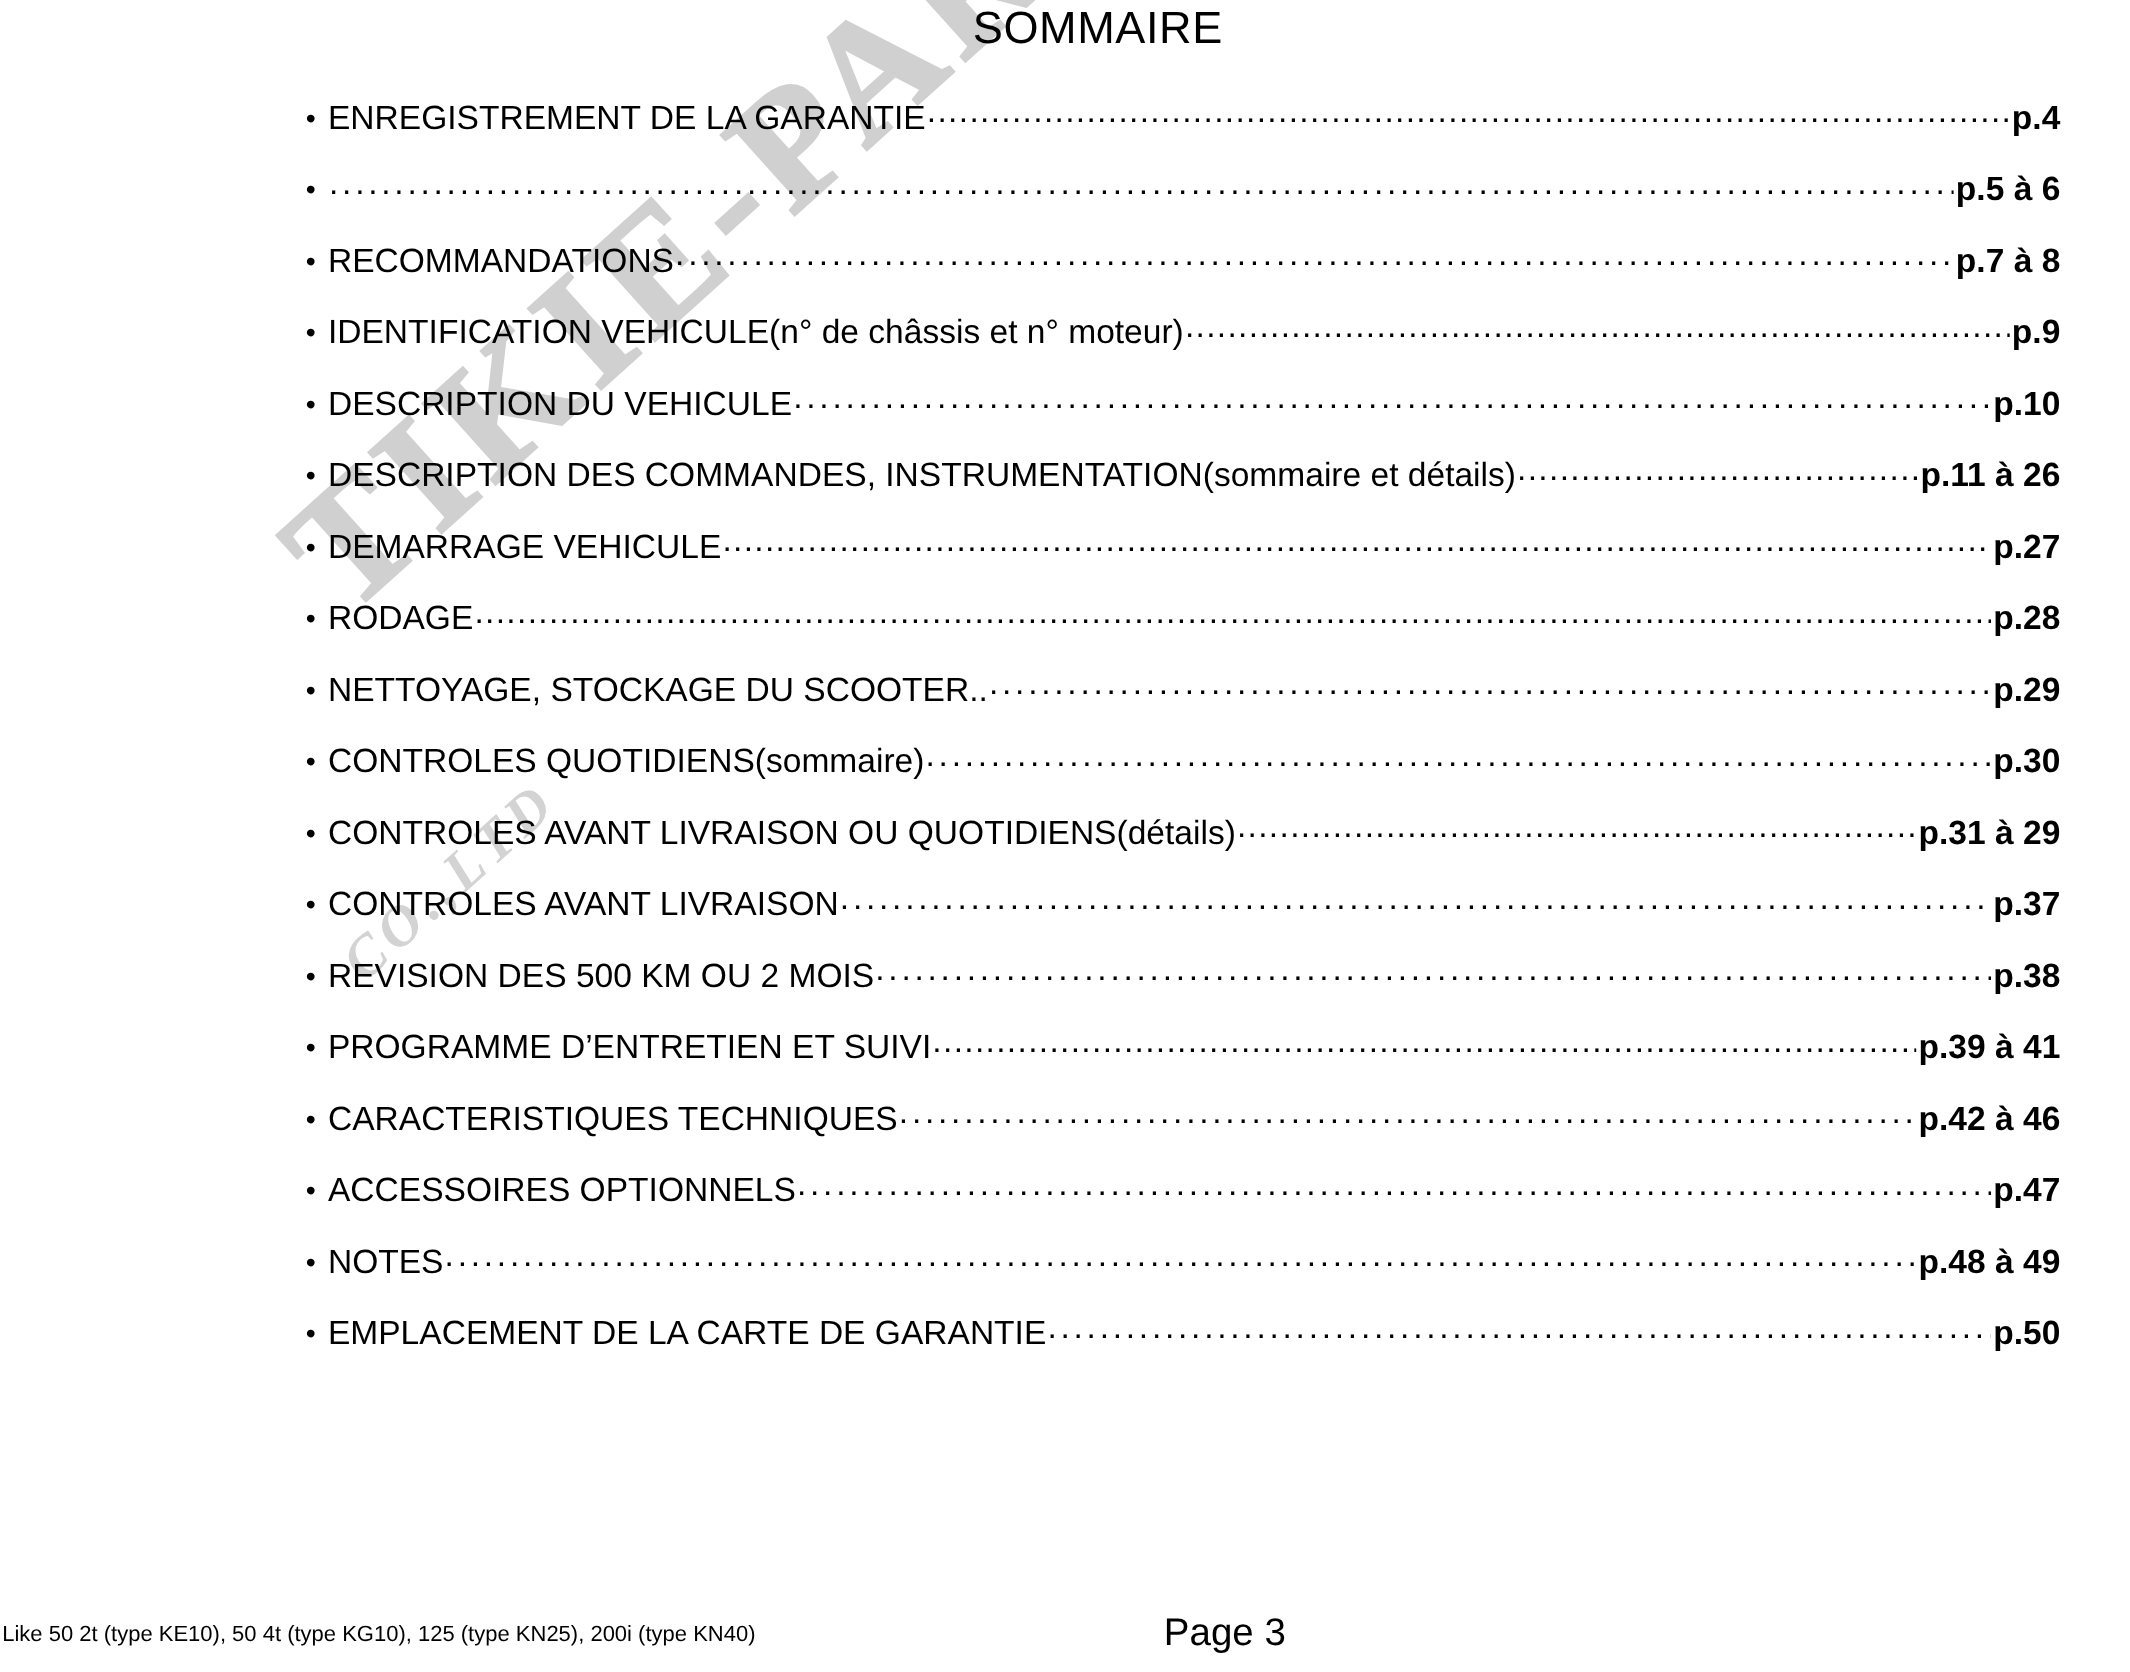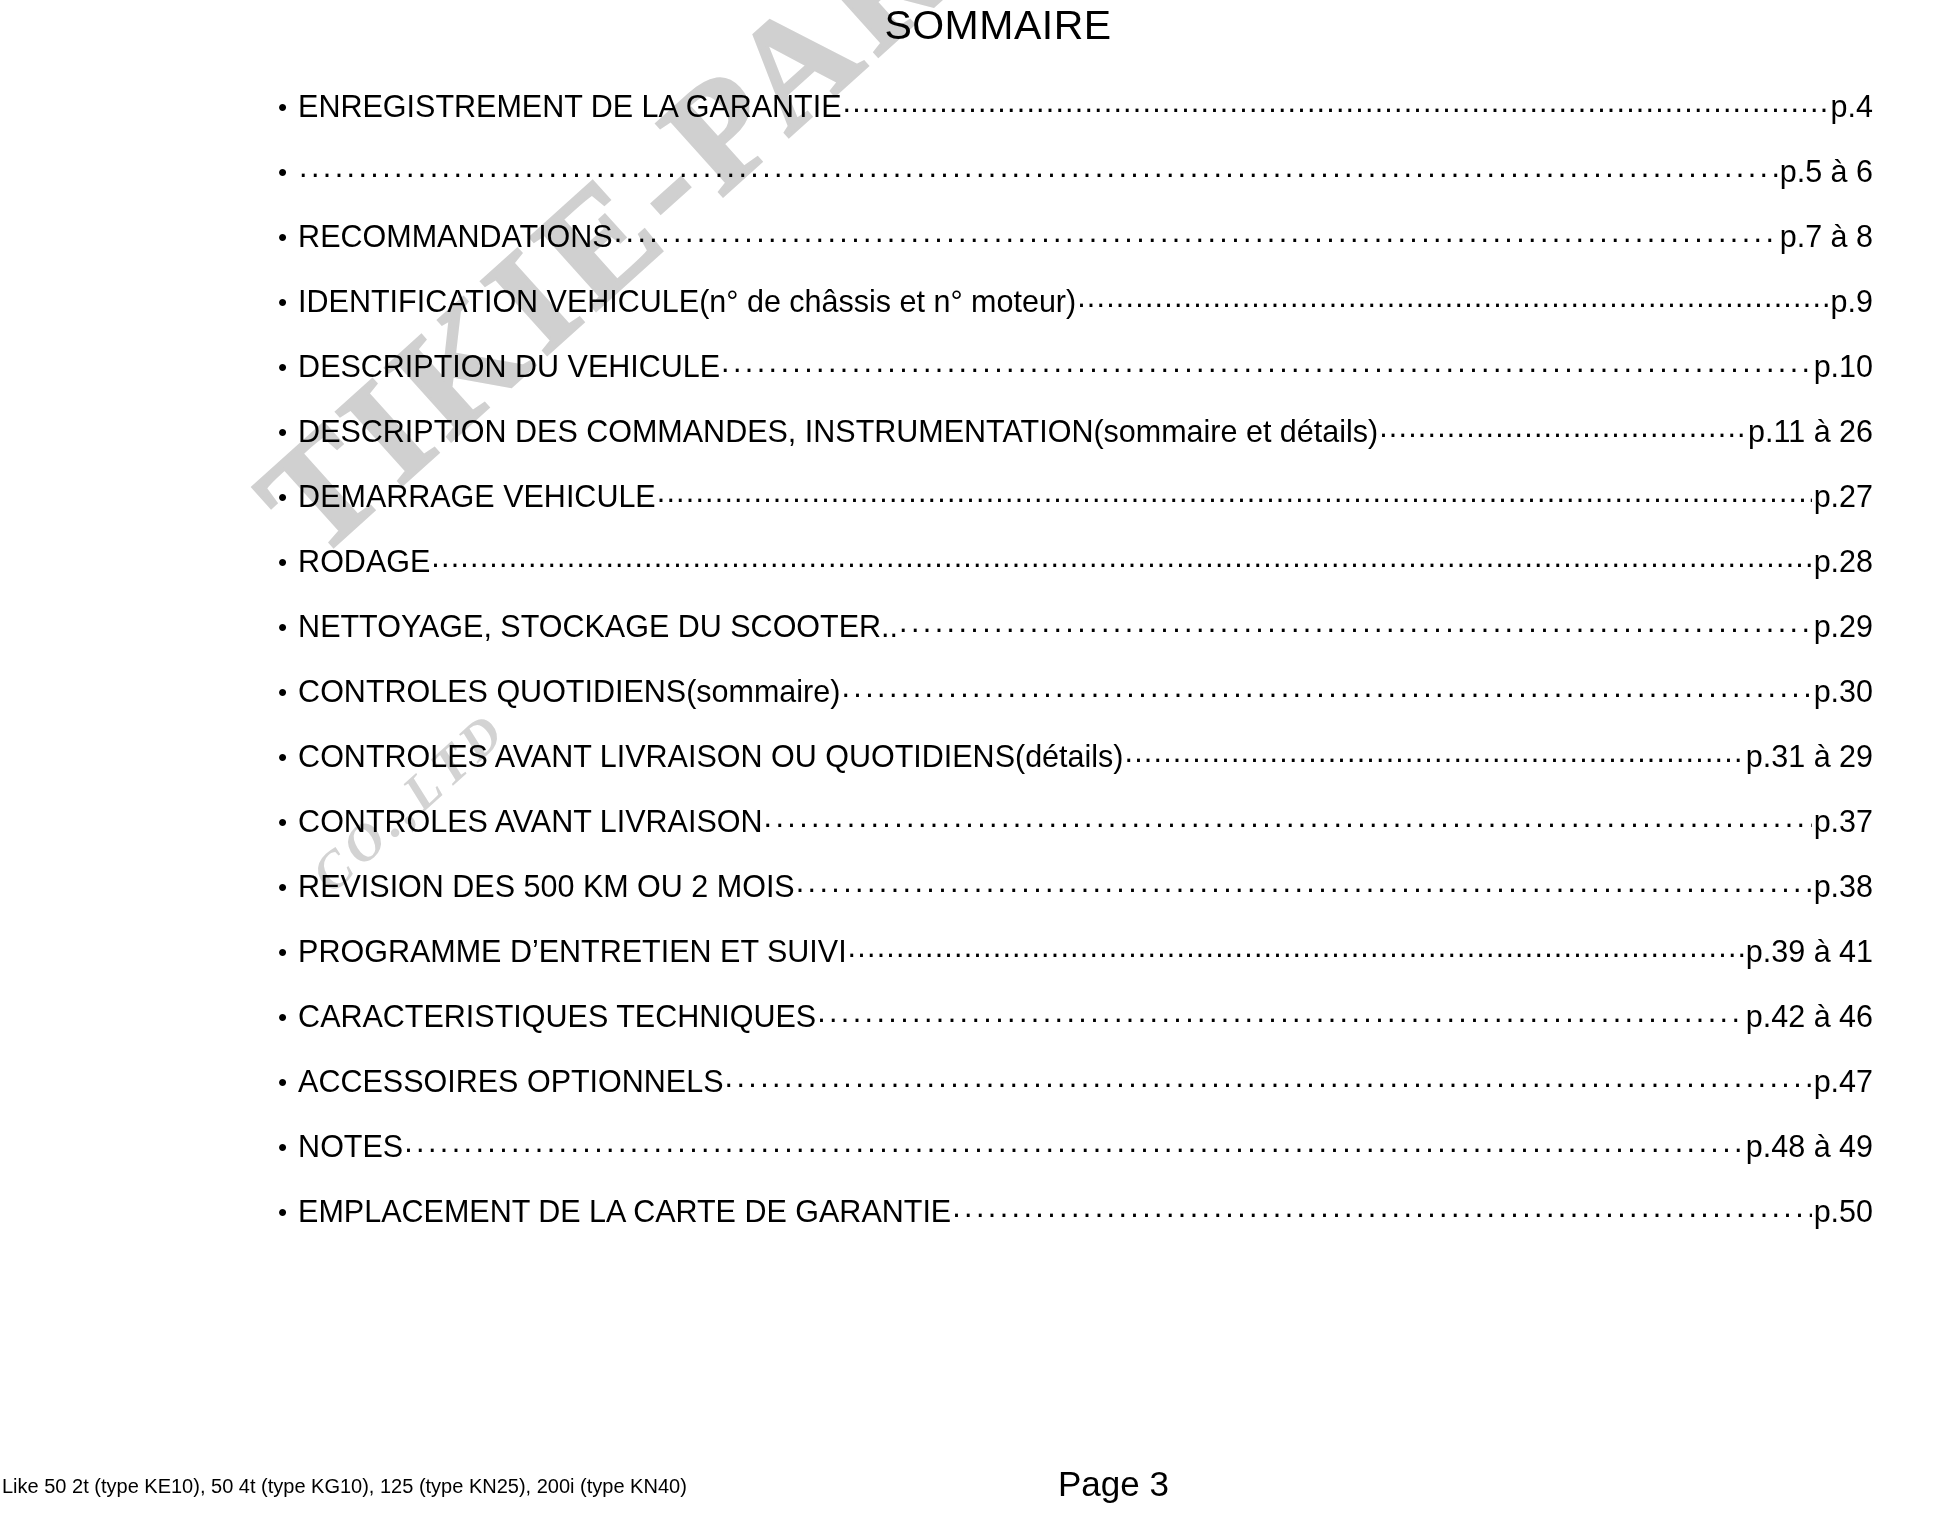--- a/index.html
+++ b/index.html
@@ -111,21 +111,21 @@
     bottom: 0;
     width: 400%;
     letter-spacing: 3.4px;
     font-size: 30.5px;
     line-height: 1;
     text-align: left;
   }
   .leader.tight .dots { letter-spacing: 1.2px; }
   .pagenum {
     flex: 0 0 auto;
-    font-weight: normal;
+    font-weight: bold;
     font-size: 30.5px;
     padding-left: 1px;
   }
 
   
   .footer {
     position: absolute;
     left: 0;
     bottom: 14px;
     width: 1936px;

